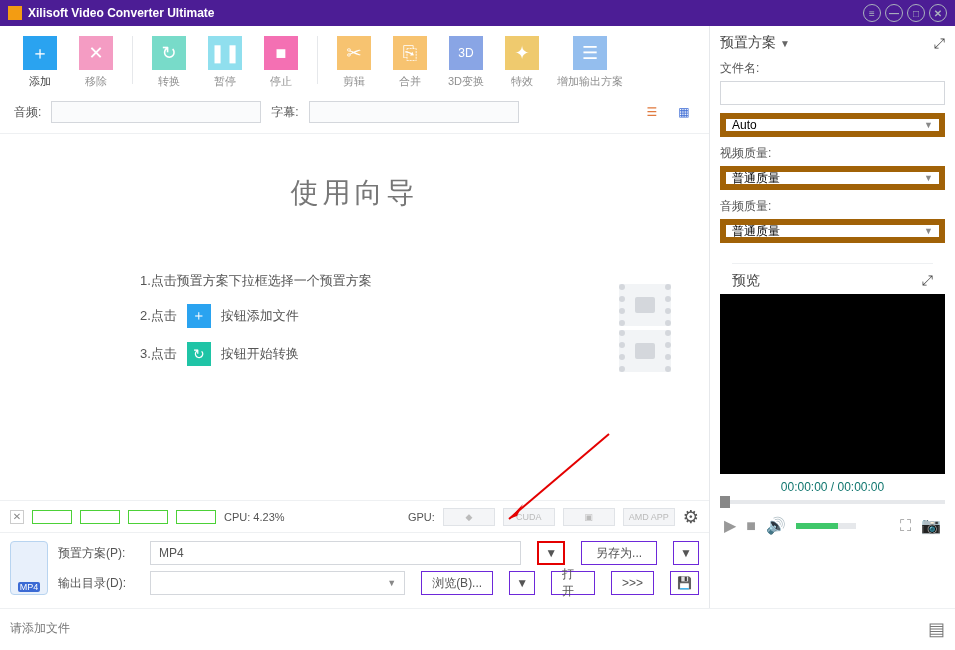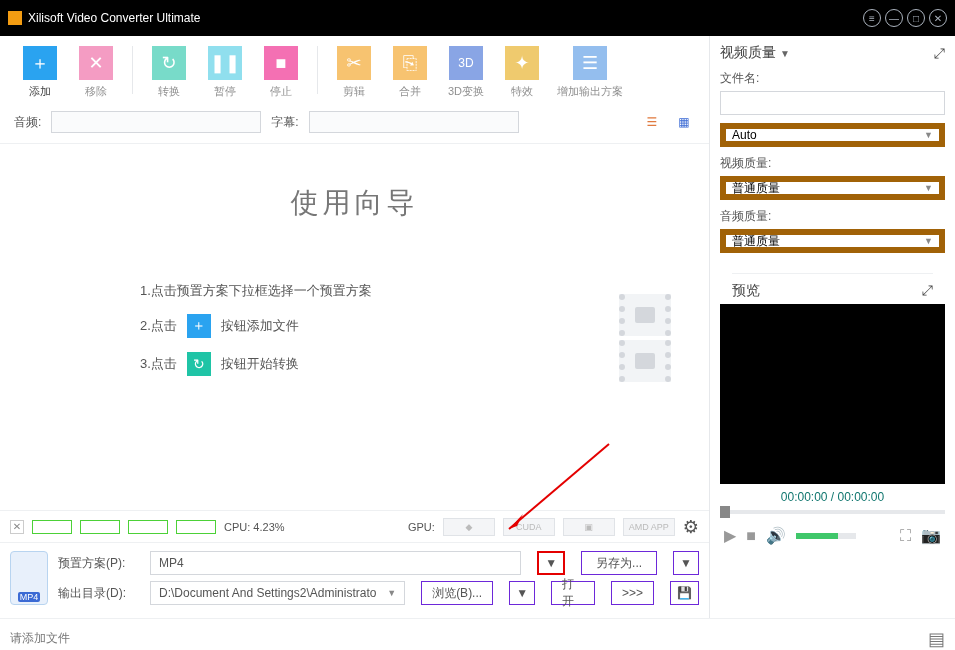--- a/index.html
+++ b/index.html
@@ -1,19 +1,19 @@
 <!DOCTYPE html>
 <html><head>
 <meta charset="utf-8">
 <style>
 * { box-sizing: border-box; margin: 0; padding: 0; font-family: "Microsoft YaHei", sans-serif; }
 body { width: 955px; height: 650px; background: #fff; overflow: hidden; position: relative; }
 
 
-.titlebar { height: 36px; background: #000000; display: flex; align-items: center; padding: 0 8px; color: #fff; font-size: 12px; }
+.titlebar { height: 26px; background: #4c1d95; display: flex; align-items: center; padding: 0 8px; color: #fff; font-size: 12px; font-weight: bold; }
 .titlebar .logo { width: 14px; height: 14px; background: #f39c12; margin-right: 6px; }
 .titlebar .spacer { flex: 1; }
 .titlebar .winbtn { width: 18px; height: 18px; border: 1px solid #aab2bd; border-radius: 50%; margin-left: 4px; display: flex; align-items: center; justify-content: center; font-size: 10px; color: #aab2bd; cursor: pointer; }
 
 
 .main { display: flex; height: 582px; }
 .left { flex: 1; display: flex; flex-direction: column; border-right: 1px solid #e6e8eb; }
 .right { width: 245px; display: flex; flex-direction: column; padding: 8px 10px; }
 
 
@@ -222,36 +222,35 @@
         <div class="brow">
           <span class="lbl">预置方案(P):</span>
           <div class="sel">MP4</div>
           <div class="btn dd highlight">▼</div>
           <div class="btn" style="width:76px;justify-content:center;">另存为...</div>
           <div class="btn dd">▼</div>
         </div>
         <div class="brow">
           <span class="lbl">输出目录(D):</span>
           <div class="sel">
-            <span>D:\Document And Settings2\Administrato</span>
             <span style="margin-left:auto;font-size:9px;color:#888;">▼</span>
           </div>
           <div class="btn">浏览(B)...</div>
           <div class="btn dd">▼</div>
           <div class="btn" style="width:44px;justify-content:center;">打开</div>
           <div class="btn">&gt;&gt;&gt;</div>
           <div class="btn dd">💾</div>
         </div>
       </div>
     </div>
   </div>
 
   <div class="right">
     <div class="sec-header">
-      <span>视频质量</span>
+      <span>预置方案</span>
       <span class="arrow-dn">▼</span>
       <span class="exp">⤢</span>
     </div>
     <div class="fld">
       <div class="fld-label">文件名:</div>
       <div class="fld-input"></div>
     </div>
     <div class="fld">
       <div class="fld-sel">
           <span>Auto</span>

